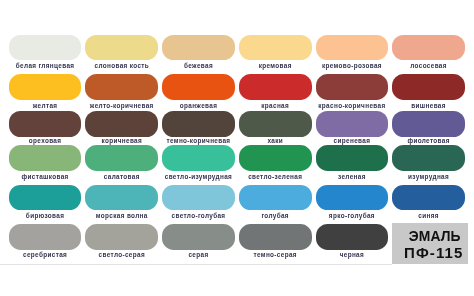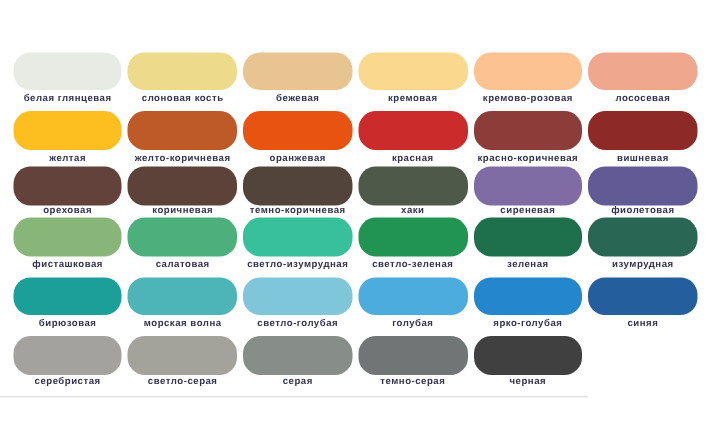--- a/index.html
+++ b/index.html
@@ -160,14 +160,18 @@
       </div>
       <div class="swatch-cell" data-name="swatch-cell" style="left: 238.8px; top: 224px; width: 72.8px;">
         <div class="swatch" data-name="swatch-chip" title="темно-серая" style="background: rgb(113, 117, 118); height: 26px; border-radius: 11.7px;"></div>
         <div class="swatch-label" data-name="swatch-label" style="top: 26.6px;">темно-серая</div>
       </div>
       <div class="swatch-cell" data-name="swatch-cell" style="left: 315.5px; top: 224px; width: 72.8px;">
         <div class="swatch" data-name="swatch-chip" title="черная" style="background: rgb(65, 64, 64); height: 26px; border-radius: 11.7px;"></div>
         <div class="swatch-label" data-name="swatch-label" style="top: 26.6px;">черная</div>
       </div>
     </div>
+  <div id="brand-box" data-name="brand-box" style="left: 391.6px; top: 223.3px; width: 76.2px; height: 40.3px;">
+    <div data-name="brand-line-1">ЭМАЛЬ</div>
+    <div data-name="brand-line-2">ПФ-115</div>
+  </div>
   <div id="base-line" data-name="baseline-divider" style="top: 263.8px;"></div>
 </div>
 
 </body></html>

